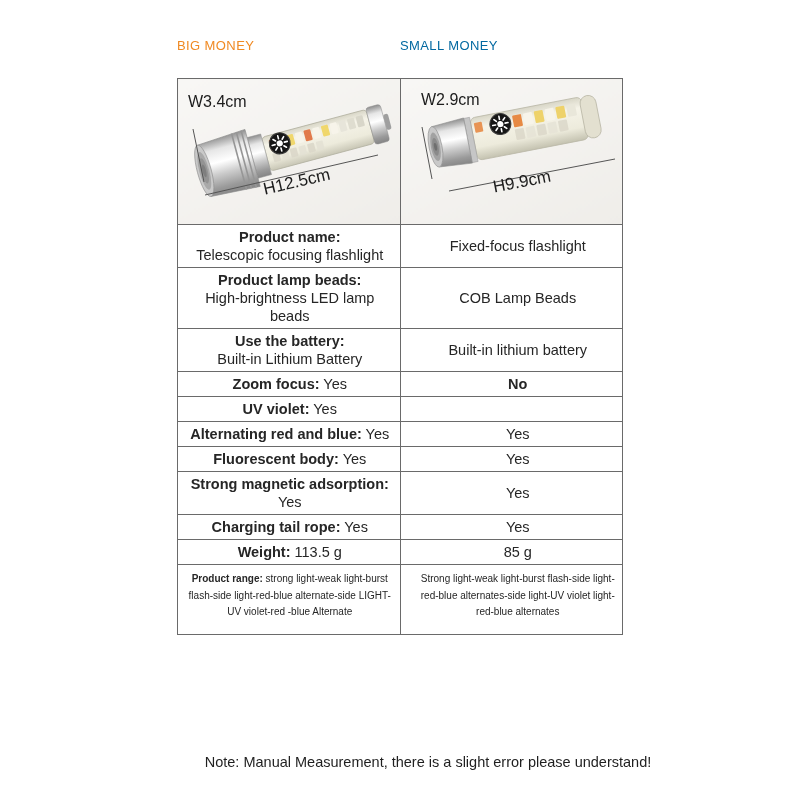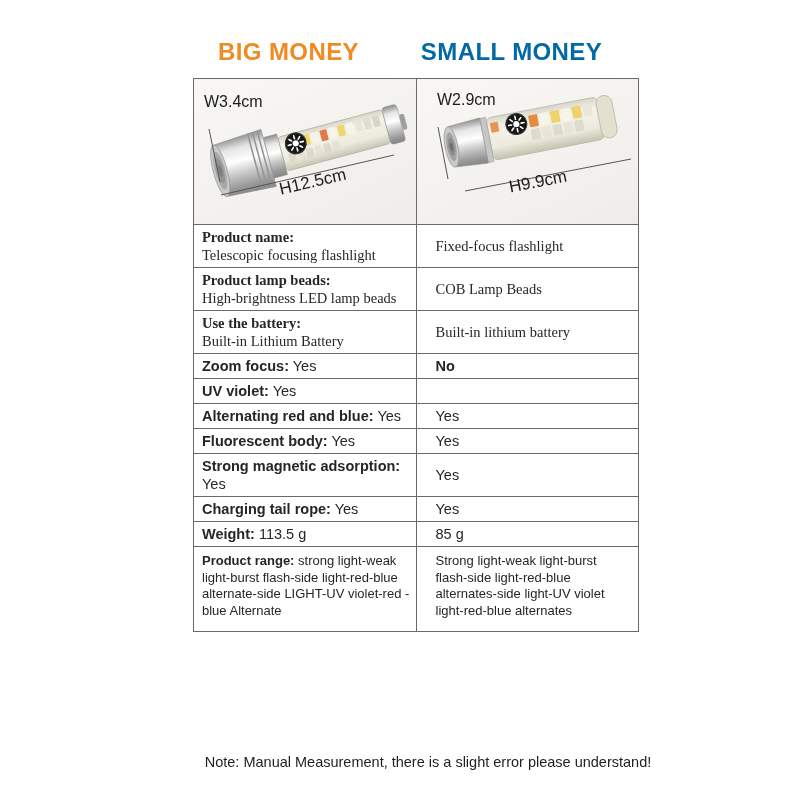--- a/index.html
+++ b/index.html
@@ -7,49 +7,49 @@
     width: 800px; height: 800px;
     background: #ffffff;
     font-family: "Liberation Sans", sans-serif;
     color: #262626;
   }
   .page { position: relative; width: 800px; height: 800px; overflow: hidden; background: #ffffff; }
 
   
   .col-headers { position: absolute; left: 177px; top: 38px; width: 446px; display: flex; }
   .col-title {
-    flex: 1; text-align: center;
-    font-size: 24px; font-weight: 700; letter-spacing: .4px;
+    flex: 1; text-align: left;
+    font-size: 13px; font-weight: 400; letter-spacing: .4px;
     color: #f08a23;
   }
 
   
   table.cmp {
-    position: absolute; left: 193px; top: 78px; width: 446px;
-    border-collapse: collapse; table-layout: fixed;
+    position: absolute; left: 177px; top: 78px; width: 446px;
+    border-collapse: collapse; table-layout: fixed; text-align: center;
   }
   table.cmp td {
     border: 1px solid #6a6a6a;
     font-size: 14.5px; line-height: 18px;
     vertical-align: middle;
     color: #262626;
   }
   .image-cell { height: 145px; padding: 0; background: linear-gradient(155deg, #f8f7f5 0%, #efede9 100%); }
   .flashlight-svg { display: block; margin: 0 auto; }
 
   .left-cell  { padding: 3px 6px 3px 8px; }
   .right-cell { padding: 3px 6px 3px 19px; }
   .feat-label { font-weight: 700; }
   .bold-val   { font-weight: 700; }
 
-  tr.row-two-line { height: 40px; font-family: Liberation Serif, serif; }
+  tr.row-two-line { height: 40px; }
   tr.row-two-line .feat-label { display: block; }
   tr.row-single { height: 20px; }
   tr.row-tall { height: 70px; }
-  tr.row-tall td { vertical-align: top; font-size: 13px; line-height: 16.5px; padding-top: 6px; padding-bottom: 12px; }
+  tr.row-tall td { vertical-align: top; font-size: 10px; line-height: 16.5px; padding-top: 6px; padding-bottom: 12px; }
 
   
   .note {
     position: absolute; left: 0; top: 754px; width: 800px;
     text-align: center; font-size: 14.5px; color: #1f1f1f;
     transform: translateX(28px);
   }
 
   text { font-family: "Liberation Sans", sans-serif; }
 </style>

